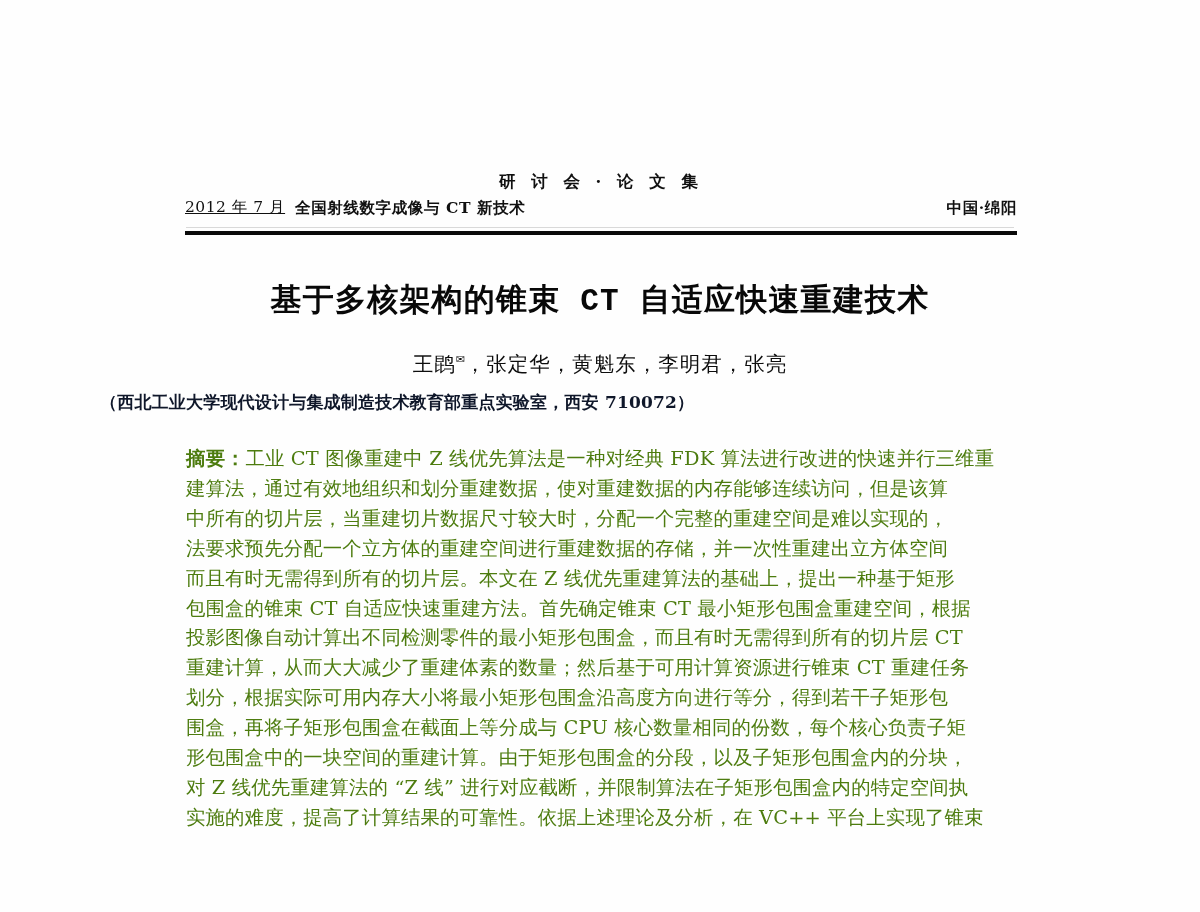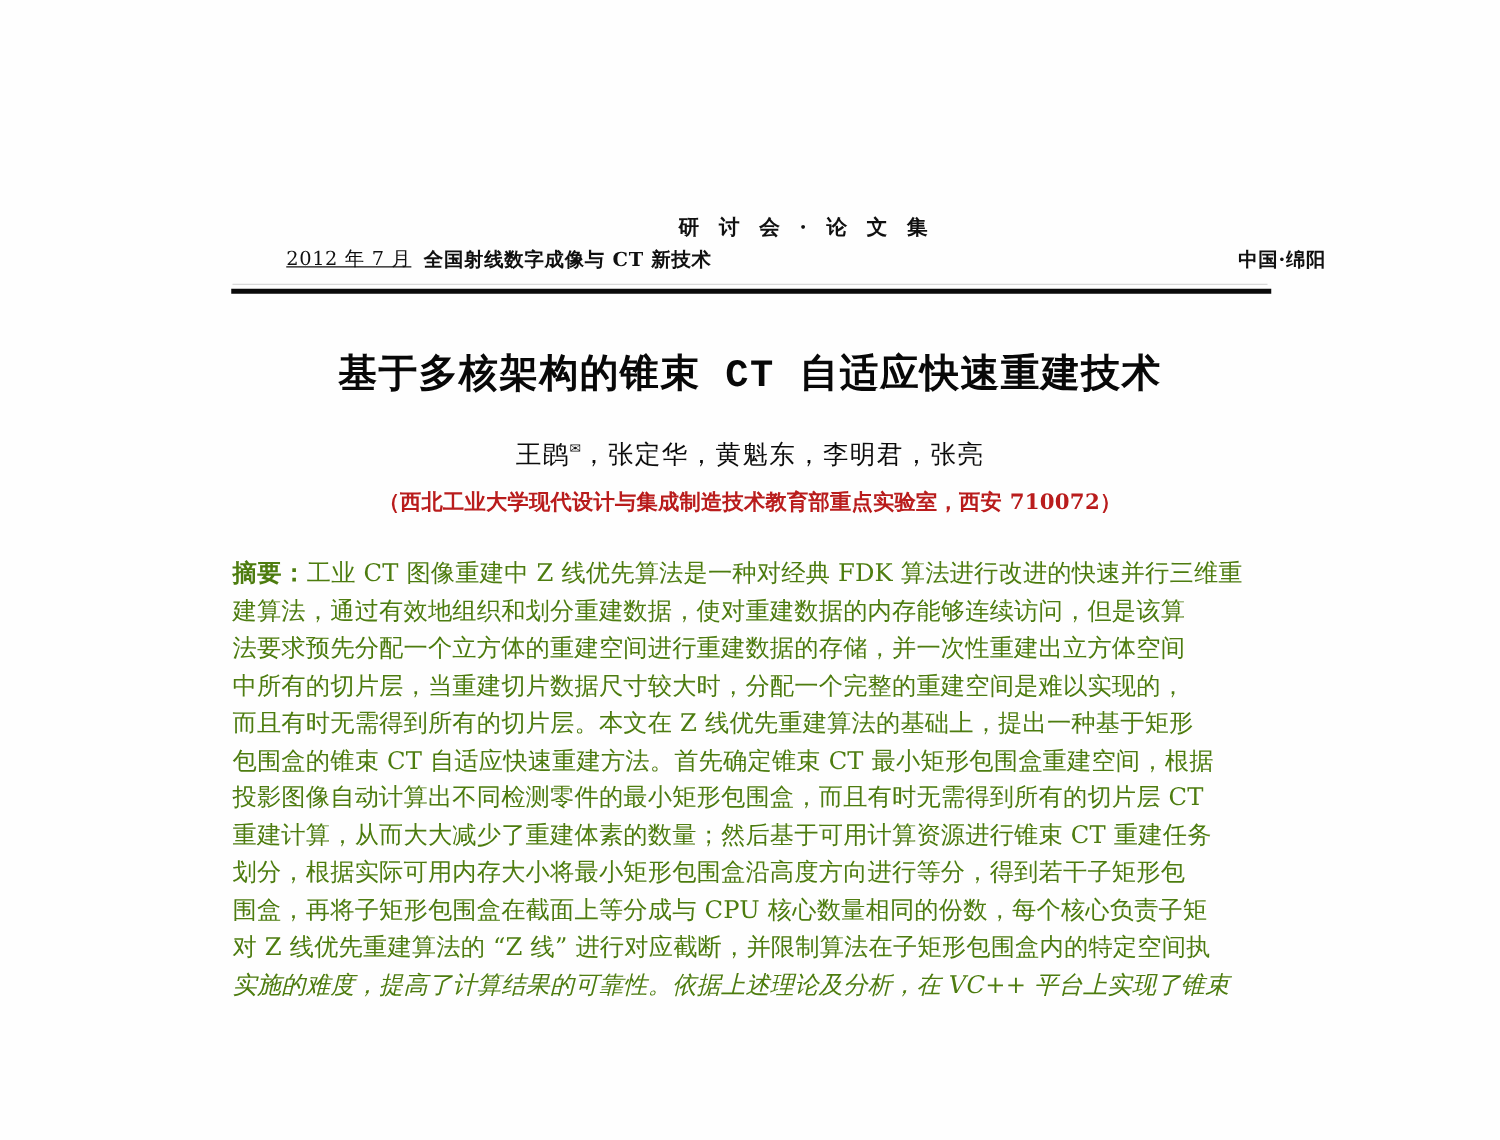--- a/index.html
+++ b/index.html
@@ -23,21 +23,20 @@
     height: 912px;
     background: #fefefe;
   }
 
   
   .header-block {
     position: absolute;
     left: 185px;
     top: 172px;
     width: 832px;
-    margin-left: 44px;
   }
   .header-top-line {
     text-align: center;
     font-size: 16.5px;
     font-weight: 700;
     letter-spacing: 5px;
     color: #101010;
     font-family: "DejaVu Serif", "Liberation Serif", serif;
     line-height: 1.2;
     margin-bottom: 6px;
@@ -121,25 +120,25 @@
     vertical-align: super;
     letter-spacing: 0;
   }
 
   
   .affiliation {
     position: absolute;
     left: 100px;
     top: 391px;
     width: 1000px;
-    text-align: center;
+    text-align: left;
     font-size: 17px;
     font-weight: 600;
     letter-spacing: 0.2px;
-    color: #b91c1c;
+    color: #0f172a;
     font-family: "DejaVu Serif", "Liberation Serif", serif;
     line-height: 1.4;
   }
 
   
   .abstract {
     position: absolute;
     left: 186px;
     top: 444px;
     width: 832px;
@@ -153,21 +152,20 @@
     white-space: nowrap;
     font-weight: 500;
   }
   .abs-label {
     font-weight: 700;
     letter-spacing: 0.4px;
   }
   
   .abs-line.clipped {
     overflow: hidden;
-    font-style: italic;
   }
 </style>
 </head>
 <body>
 
 <div class="page">
 
   <div class="header-block">
     <div class="header-top-line">研 讨 会 · 论 文 集</div>
     <div class="header-row">
@@ -186,26 +184,27 @@
   </div>
 
   <div class="affiliation">（西北工业大学现代设计与集成制造技术教育部重点实验室，西安 710072）</div>
 
   <div class="abstract">
     <div class="abs-line">
       <span class="abs-label">摘要：</span><span>工业 CT 图像重建中 Z 线优先算法是一种对经典 FDK 算法进行改进的快速并行三维重</span>
     </div>
     <div id="abs-rest">
         <div class="abs-line">建算法，通过有效地组织和划分重建数据，使对重建数据的内存能够连续访问，但是该算</div>
+        <div class="abs-line">中所有的切片层，当重建切片数据尺寸较大时，分配一个完整的重建空间是难以实现的，</div>
         <div class="abs-line">法要求预先分配一个立方体的重建空间进行重建数据的存储，并一次性重建出立方体空间</div>
-        <div class="abs-line">中所有的切片层，当重建切片数据尺寸较大时，分配一个完整的重建空间是难以实现的，</div>
         <div class="abs-line">而且有时无需得到所有的切片层。本文在 Z 线优先重建算法的基础上，提出一种基于矩形</div>
         <div class="abs-line">包围盒的锥束 CT 自适应快速重建方法。首先确定锥束 CT 最小矩形包围盒重建空间，根据</div>
         <div class="abs-line">投影图像自动计算出不同检测零件的最小矩形包围盒，而且有时无需得到所有的切片层 CT</div>
         <div class="abs-line">重建计算，从而大大减少了重建体素的数量；然后基于可用计算资源进行锥束 CT 重建任务</div>
         <div class="abs-line">划分，根据实际可用内存大小将最小矩形包围盒沿高度方向进行等分，得到若干子矩形包</div>
         <div class="abs-line">围盒，再将子矩形包围盒在截面上等分成与 CPU 核心数量相同的份数，每个核心负责子矩</div>
+        <div class="abs-line">形包围盒中的一块空间的重建计算。由于矩形包围盒的分段，以及子矩形包围盒内的分块，</div>
         <div class="abs-line">对 Z 线优先重建算法的 “Z 线” 进行对应截断，并限制算法在子矩形包围盒内的特定空间执</div>
         <div class="abs-line clipped">实施的难度，提高了计算结果的可靠性。依据上述理论及分析，在 VC++ 平台上实现了锥束</div>
       </div>
   </div>
 
 </div>
 
 </body></html>

